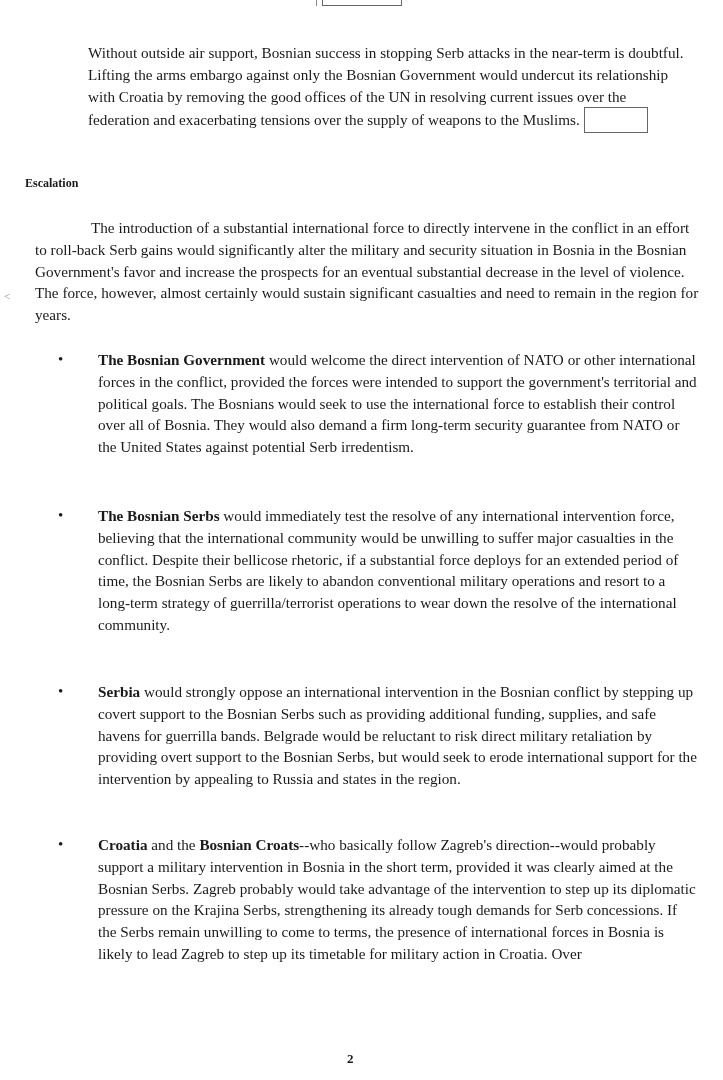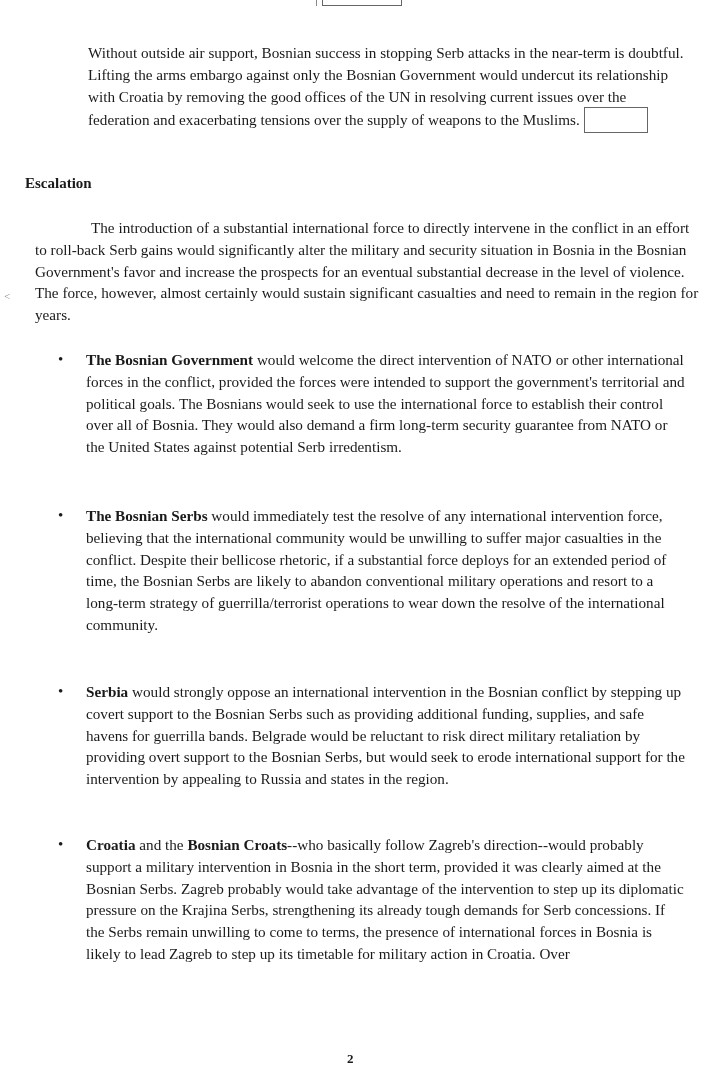--- a/index.html
+++ b/index.html
@@ -12,26 +12,26 @@
     position: absolute; left: 322px; top: -4px; width: 80px; height: 10px;
     border: 1.5px solid #666; border-top: none; box-sizing: border-box;
   }
   .redact-tick { position:absolute; left: 316px; top: 0; width: 2px; height: 6px; border-left:1px solid #888; }
   .block { position: absolute; font-family: Liberation Serif, serif; }
   .p1 { left: 88px; top: 42px; width: 600px; }
   .redact-inline {
     display: inline-block; width: 64px; height: 26px; vertical-align: -8px;
     border: 1.5px solid #666; box-sizing: border-box; margin-left: 4px;
   }
-  .heading { left: 25px; top: 173px; font-weight: bold; font-size: 15px; }
+  .heading { left: 25px; top: 173px; font-weight: bold; font-size: 12px; }
   .p2 { left: 35px; top: 217px; width: 665px; }
   .p2 .indent { display: inline-block; width: 56px; }
   .bullet { position: absolute; left: 58px; width: 640px; }
   .bullet .dot { position: absolute; left: 0; top: 0; font-size: 15px; }
-  .bullet .txt { margin-left: 28px; width: 600px; }
+  .bullet .txt { margin-left: 40px; width: 600px; }
   .b1 { top: 349px; }
   .b2 { top: 505px; }
   .b3 { top: 681px; }
   .b4 { top: 834px; }
   .lead { font-weight: bold; }
   .pagenum { position: absolute; left: 347px; top: 1048px; font-size: 13px; font-weight: bold; }
   .margin-mark { position: absolute; left: 4px; top: 286px; font-size: 11px; color: #888; }
 </style>
 </head>
 <body>

